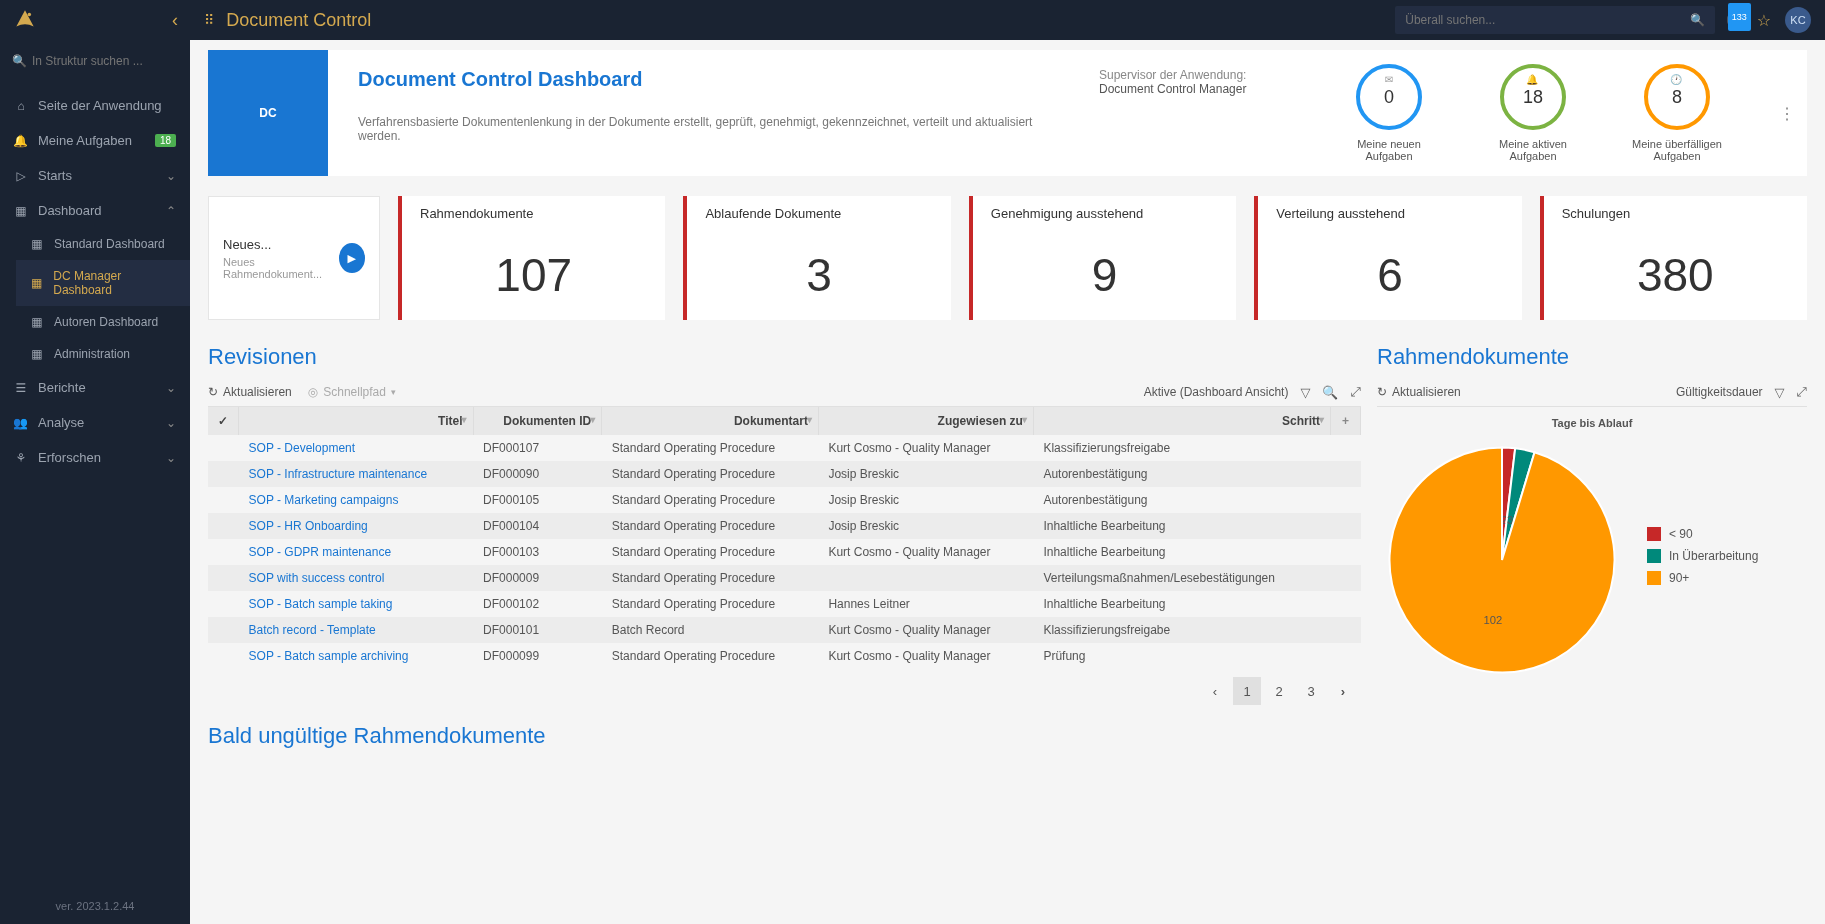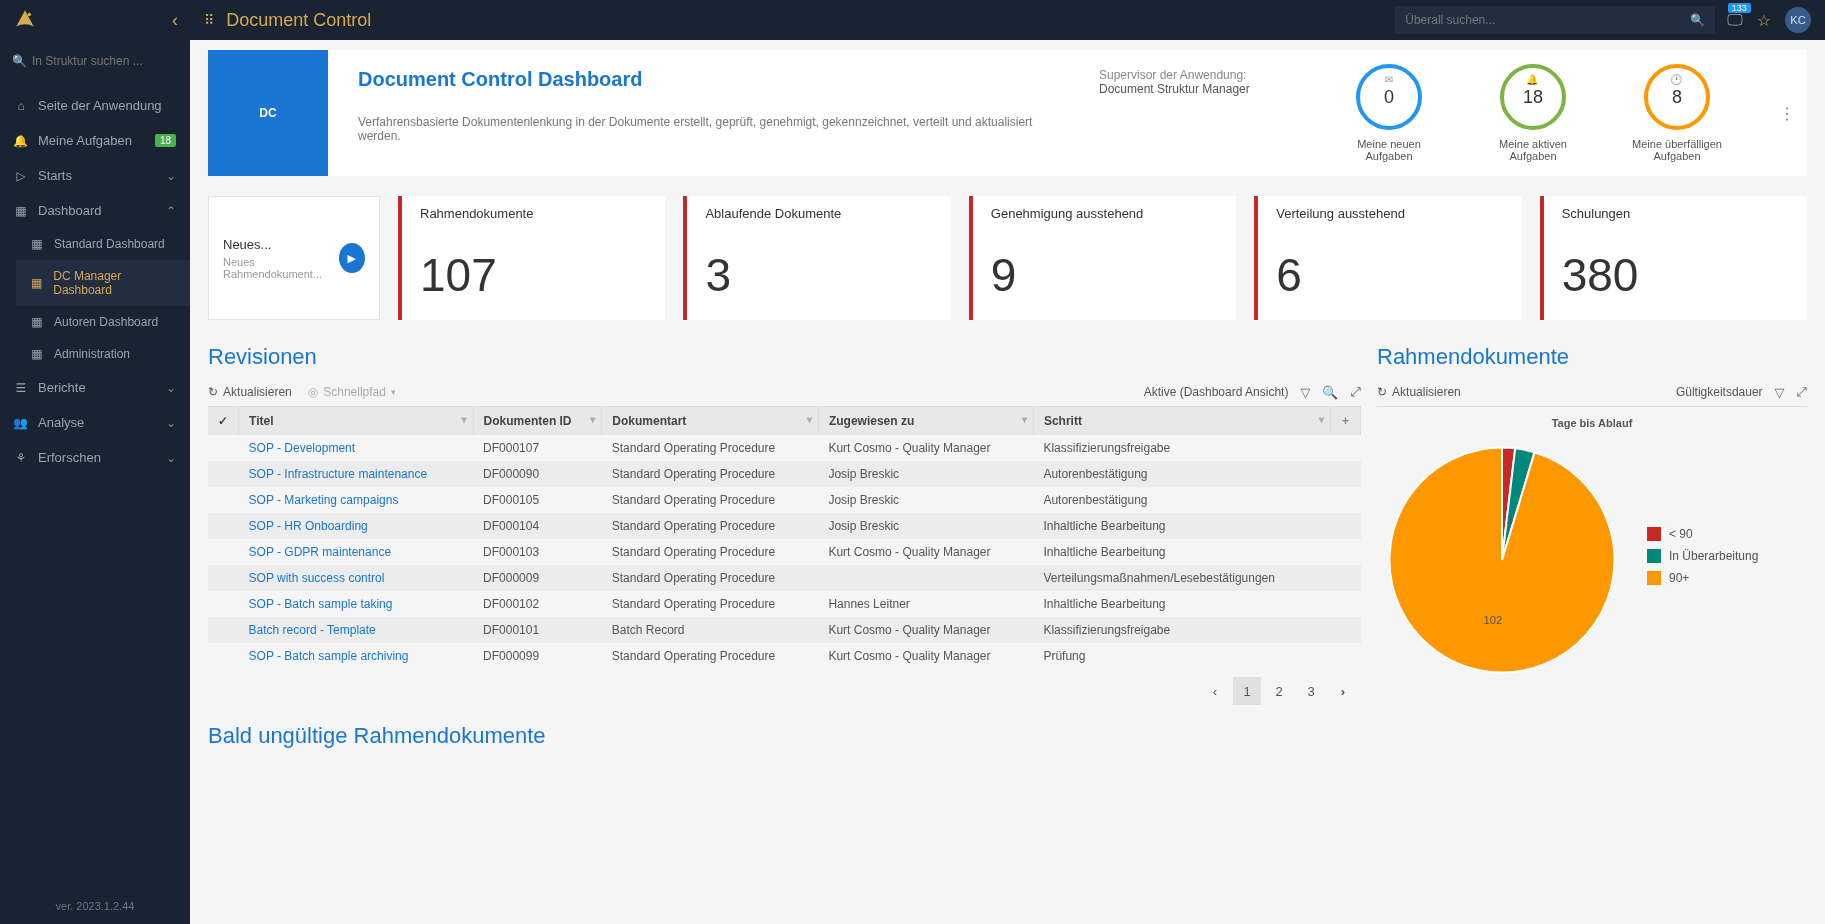--- a/index.html
+++ b/index.html
@@ -27,21 +27,21 @@
 
 
 .main { flex: 1; display: flex; flex-direction: column; overflow: hidden; }
 .topbar { height: 40px; background: #1a2332; display: flex; align-items: center; padding: 0 14px; color: #d4a94f; gap: 12px; }
 .topbar-title { font-size: 18px; font-weight: 300; flex: 1; }
 .grid-icon { font-size: 14px; }
 .top-search { width: 320px; background: #232d42; display: flex; align-items: center; padding: 0 10px; height: 28px; border-radius: 2px; }
 .top-search input { flex: 1; background: transparent; border: none; color: #9ba3af; font-size: 12px; }
 .top-right { display: flex; align-items: center; gap: 14px; color: #9ba3af; }
 .bell-wrap { position: relative; }
-.bell-badge { position: absolute; top: -8px; right: -8px; background: #2196f3; color: #fff; font-size: 9px; padding: 0 4px; border-radius: 2px; }
+.bell-badge { position: absolute; top: -8px; right: -8px; background: #2196f3; color: #fff; font-size: 9px; padding: 9px 4px; border-radius: 2px; }
 .avatar { width: 26px; height: 26px; border-radius: 50%; background: #3a5a8c; color: #cfe0f5; display: flex; align-items: center; justify-content: center; font-size: 11px; }
 
 .content { flex: 1; overflow-y: auto; padding: 10px 18px 20px; }
 
 
 .header-card { background: #fff; display: flex; gap: 20px; padding: 0; align-items: stretch; }
 .dc-tile { width: 120px; background: #1976d2; color: #fff; display: flex; align-items: center; justify-content: center; font-size: 12px; font-weight: 600; }
 .header-info { flex: 1; padding: 18px 10px; }
 .header-title { color: #1976d2; font-size: 20px; font-weight: 600; margin-bottom: 24px; }
 .header-desc { font-size: 12px; color: #777; }
@@ -60,36 +60,36 @@
 
 
 .tiles { display: flex; gap: 18px; margin-top: 20px; }
 .tile-new { width: 172px; background: #fff; padding: 12px 14px; display: flex; align-items: center; justify-content: space-between; border: 1px solid #e5e5e5; }
 .tile-new-text h4 { font-size: 13px; font-weight: 500; color: #333; }
 .tile-new-text p { font-size: 11px; color: #999; margin-top: 4px; }
 .play-btn { width: 30px; height: 30px; border-radius: 50%; border: 2px solid #1976d2; display: flex; align-items: center; justify-content: center; color: #1976d2; font-size: 11px; background: #1976d2; }
 .play-btn span { color: #fff; }
 .stat-tile { flex: 1; background: #fff; border-left: 4px solid #c62828; padding: 10px 18px 18px; }
 .stat-tile h5 { font-size: 13px; font-weight: 500; color: #333; min-height: 36px; }
-.stat-tile .num { font-size: 46px; font-weight: 300; color: #333; margin-top: 6px; }
+.stat-tile .num { font-size: 46px; font-weight: 300; color: #333; text-align: center; margin-top: 6px; }
 
 
 .sections { display: flex; gap: 16px; margin-top: 24px; }
 .section-left { flex: 1; min-width: 0; }
 .section-right { width: 430px; flex-shrink: 0; }
 .section-title { font-size: 22px; font-weight: 300; color: #1976d2; margin-bottom: 8px; }
 .toolbar { display: flex; align-items: center; gap: 16px; padding: 6px 0; font-size: 12px; color: #555; border-bottom: 1px solid #e0e0e0; }
 .toolbar .tb-btn { display: flex; align-items: center; gap: 5px; cursor: pointer; }
 .toolbar-spacer { flex: 1; }
 .toolbar-right { display: flex; align-items: center; gap: 12px; }
 .icon-sm { font-size: 13px; color: #666; }
 
 
 table { width: 100%; border-collapse: collapse; font-size: 12px; }
-thead th { background: #e8e8e8; text-align: left; padding: 7px 10px; font-weight: 600; color: #444; border-right: 1px solid #ddd; position: relative; }
+thead th { background: #e8e8e8; text-align: right; padding: 7px 10px; font-weight: 600; color: #444; border-right: 1px solid #ddd; position: relative; }
 thead th .sort { position: absolute; right: 6px; color: #aaa; font-size: 10px; }
 tbody tr:nth-child(even) { background: #ececec; }
 tbody td { padding: 6px 10px; color: #555; }
 tbody td.link { color: #1976d2; cursor: pointer; }
 .th-check { width: 30px; text-align: center; }
 .add-col { width: 30px; text-align: center; color: #888; }
 
 .pagination { display: flex; justify-content: flex-end; gap: 4px; padding: 8px 4px; align-items: center; }
 .pg-btn { width: 28px; height: 28px; display: flex; align-items: center; justify-content: center; cursor: pointer; color: #555; font-size: 13px; }
 .pg-btn.active { background: #e0e0e0; }
@@ -232,21 +232,21 @@
     <div class="content">
 
       <div class="header-card">
         <div class="dc-tile">DC</div>
         <div class="header-info">
           <div class="header-title">Document Control Dashboard</div>
           <div class="header-desc">Verfahrensbasierte Dokumentenlenkung in der Dokumente erstellt, geprüft, genehmigt, gekennzeichnet, verteilt und aktualisiert werden.</div>
         </div>
         <div class="supervisor">
           <div class="supervisor-label">Supervisor der Anwendung:</div>
-          <div>Document Struktur Manager</div>
+          <div>Document Control Manager</div>
         </div>
         <div class="rings">
           <div class="ring-item">
             <div class="ring ring-blue">
                 <span class="ring-icon">✉</span>
                 <span class="ring-num">0</span>
               </div>
             <div class="ring-label">Meine neuen Aufgaben</div>
           </div>
           <div class="ring-item">

